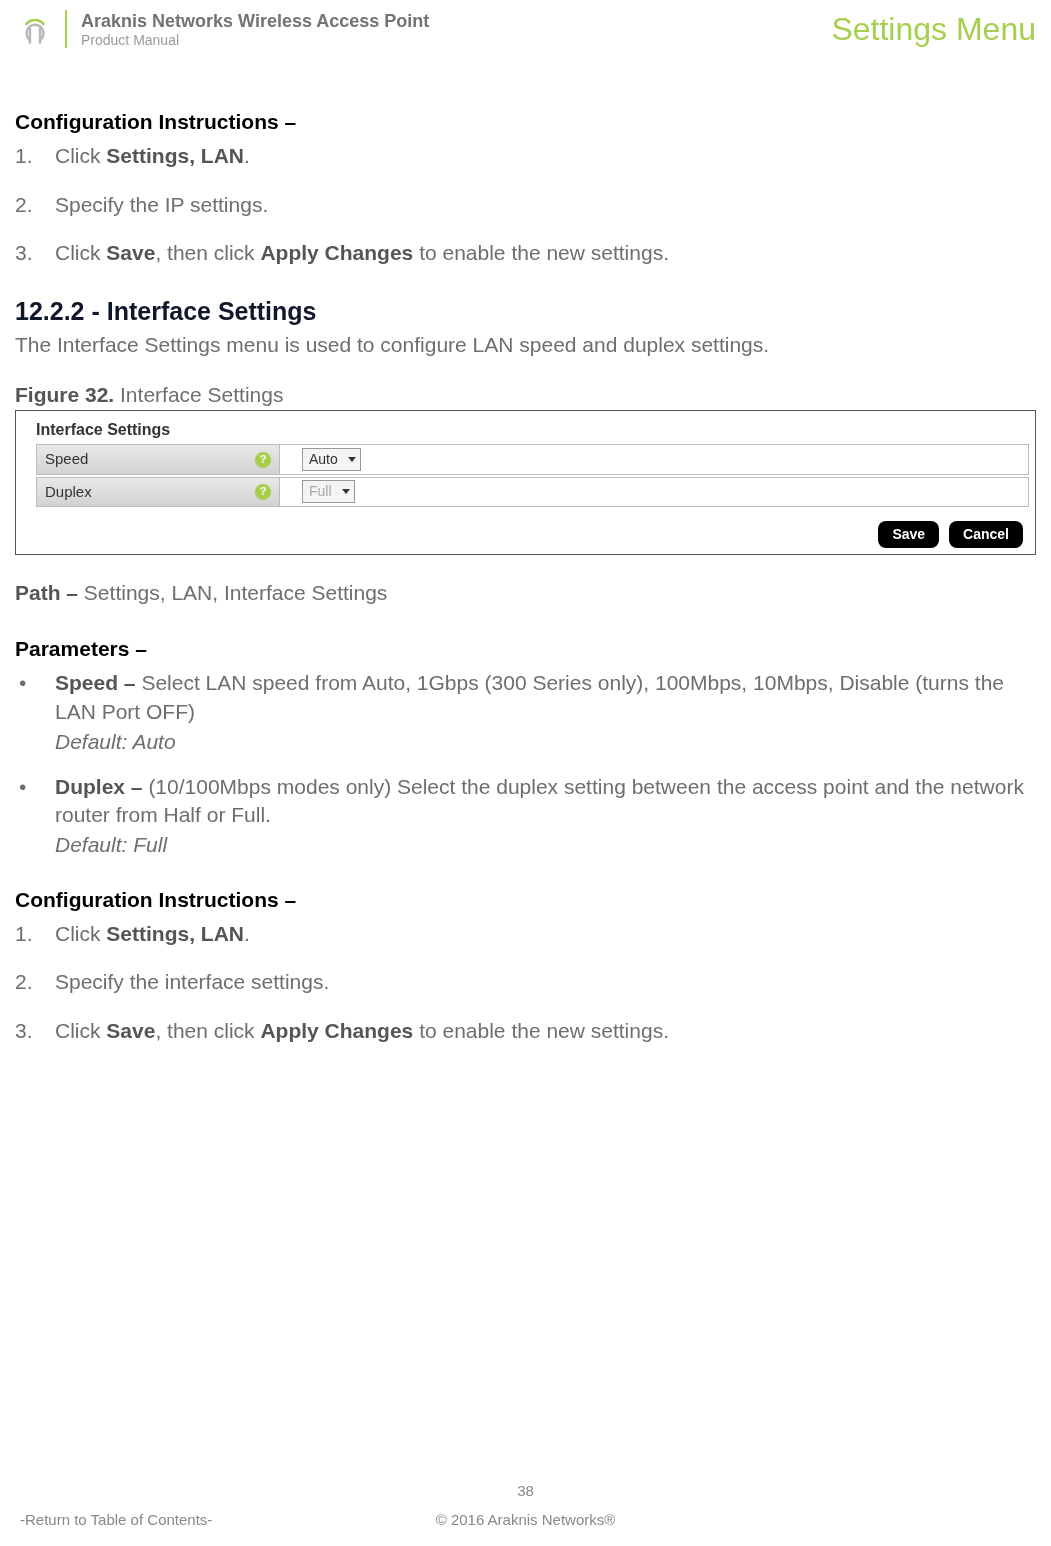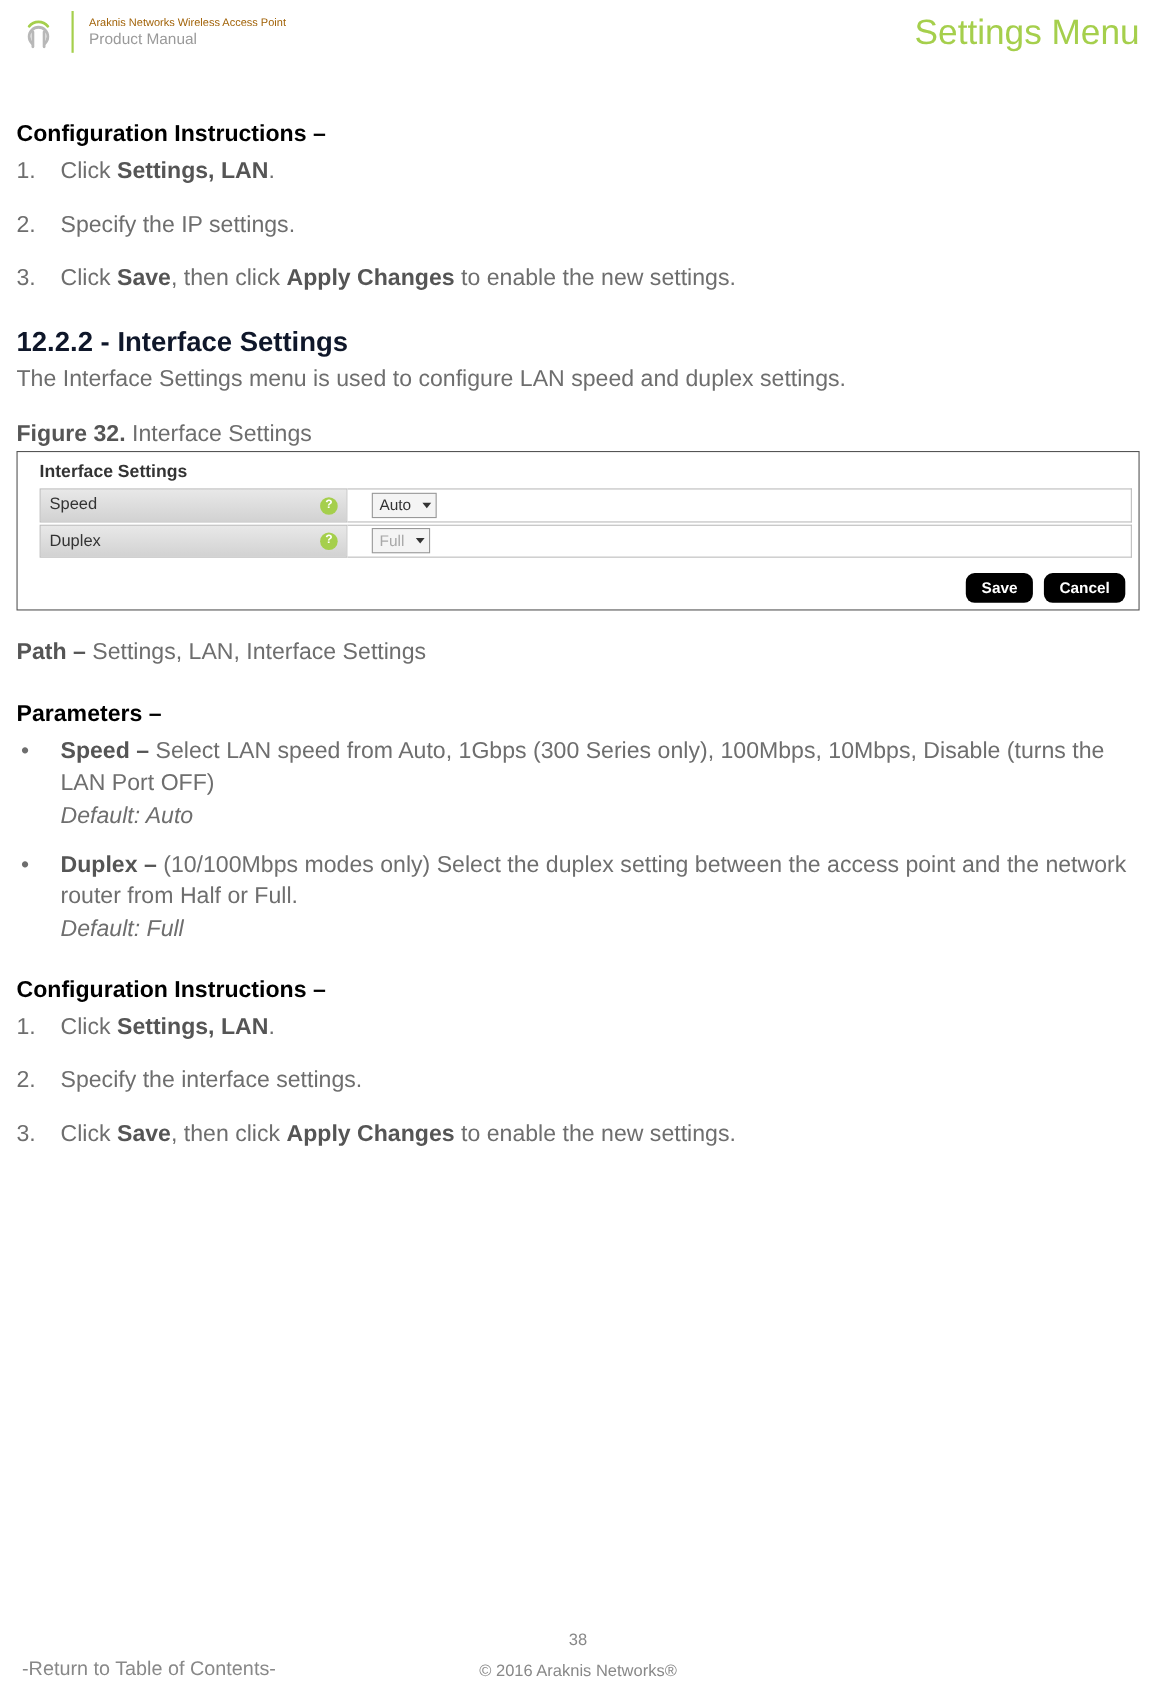--- a/index.html
+++ b/index.html
@@ -34,23 +34,23 @@
     margin-right: 10px;
   }
   .logo-svg { width: 34px; height: 34px; }
   .divider {
     width: 2px;
     height: 38px;
     background: #a5cf4c;
     margin-right: 14px;
   }
   .htext .line1 {
-    font-size: 10px;
-    font-weight: normal;
-    color: #a16207;
+    font-size: 18px;
+    font-weight: bold;
+    color: #737373;
   }
   .htext .line2 {
     font-size: 14px;
     color: #9a9a9a;
   }
   .settings-menu {
     color: #a5cf4c;
     font-size: 32px;
     font-weight: 500;
   }
@@ -104,21 +104,21 @@
     font-weight: bold;
     color: #333;
     margin: 4px 0 4px 0;
   }
   .ss-row {
     display: flex;
     align-items: stretch;
     margin-bottom: 2px;
   }
   .ss-label {
-    width: 280px;
+    width: 244px;
     background: linear-gradient(#e8e8e8,#d2d2d2);
     border: 1px solid #bcbcbc;
     font-size: 15px;
     color: #333;
     padding: 4px 8px;
     display: flex;
     align-items: center;
     justify-content: space-between;
   }
   .help {
@@ -196,21 +196,21 @@
     width: 100%;
     text-align: center;
     font-size: 15px;
     color: #888;
   }
   .footer .pagenum { display: block; margin-bottom: 12px; }
   .footer .toc {
     position: absolute;
     left: 20px;
     bottom: 0;
-    font-size: 18px;
+    font-size: 15px;
     color: #888;
   }
 </style>
 </head>
 <body>
 
 <div class="page">
   <div class="header">
     <div class="header-left">
       <div class="logo-wrap">

